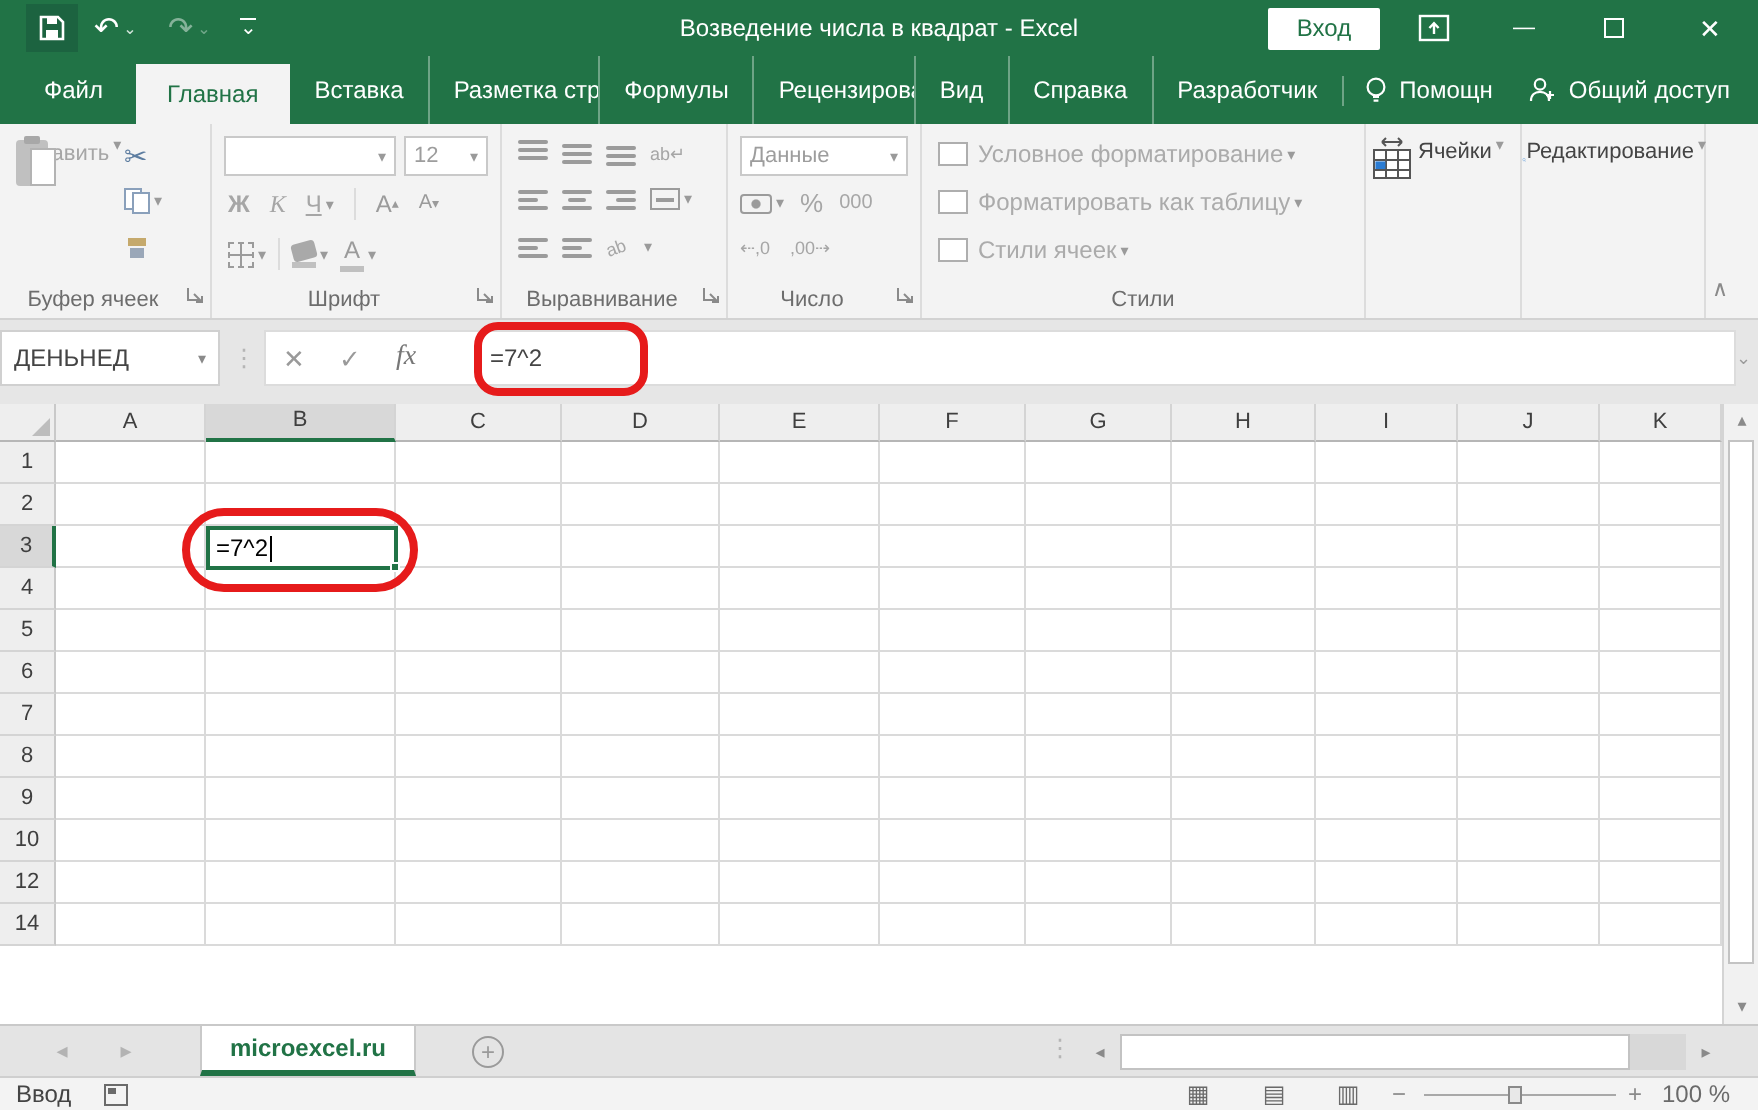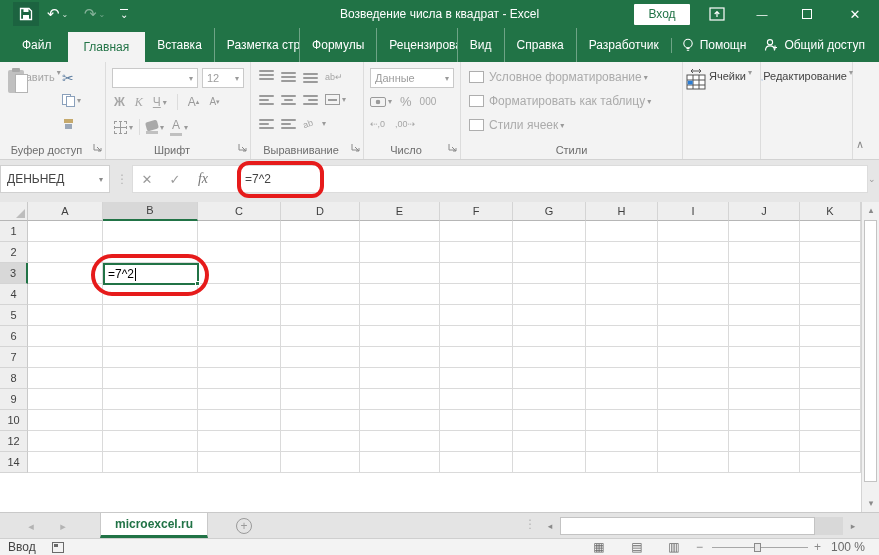--- a/index.html
+++ b/index.html
@@ -247,21 +247,21 @@
       <div class="abs mini" style="left:62px;top:32px;">
         <span class="copy-ic">
             <i></i>
             <i></i>
           </span>
         <span class="dd">▾</span>
       </div>
       <div class="abs" style="left:62px;top:56px;">
         <span class="paint-ic"><i class="h"></i><i class="f"></i></span>
       </div>
-      <div class="glabel">Буфер доступ</div>
+      <div class="glabel">Буфер ячеек</div>
       <span class="launch">
         <svg width="9" height="9" viewBox="0 0 9 9">
             <path d="M1 1 v6 h6 M4 4 l4 4 M8 5 v3 h-3" fill="none" stroke="#8a8a8a"></path>
           </svg>
       </span>
     </div>
 
     <div class="group" style="left:106px;width:145px;">
       <div class="inputbox abs" style="left:6px;top:6px;width:86px;">
         <span></span>

